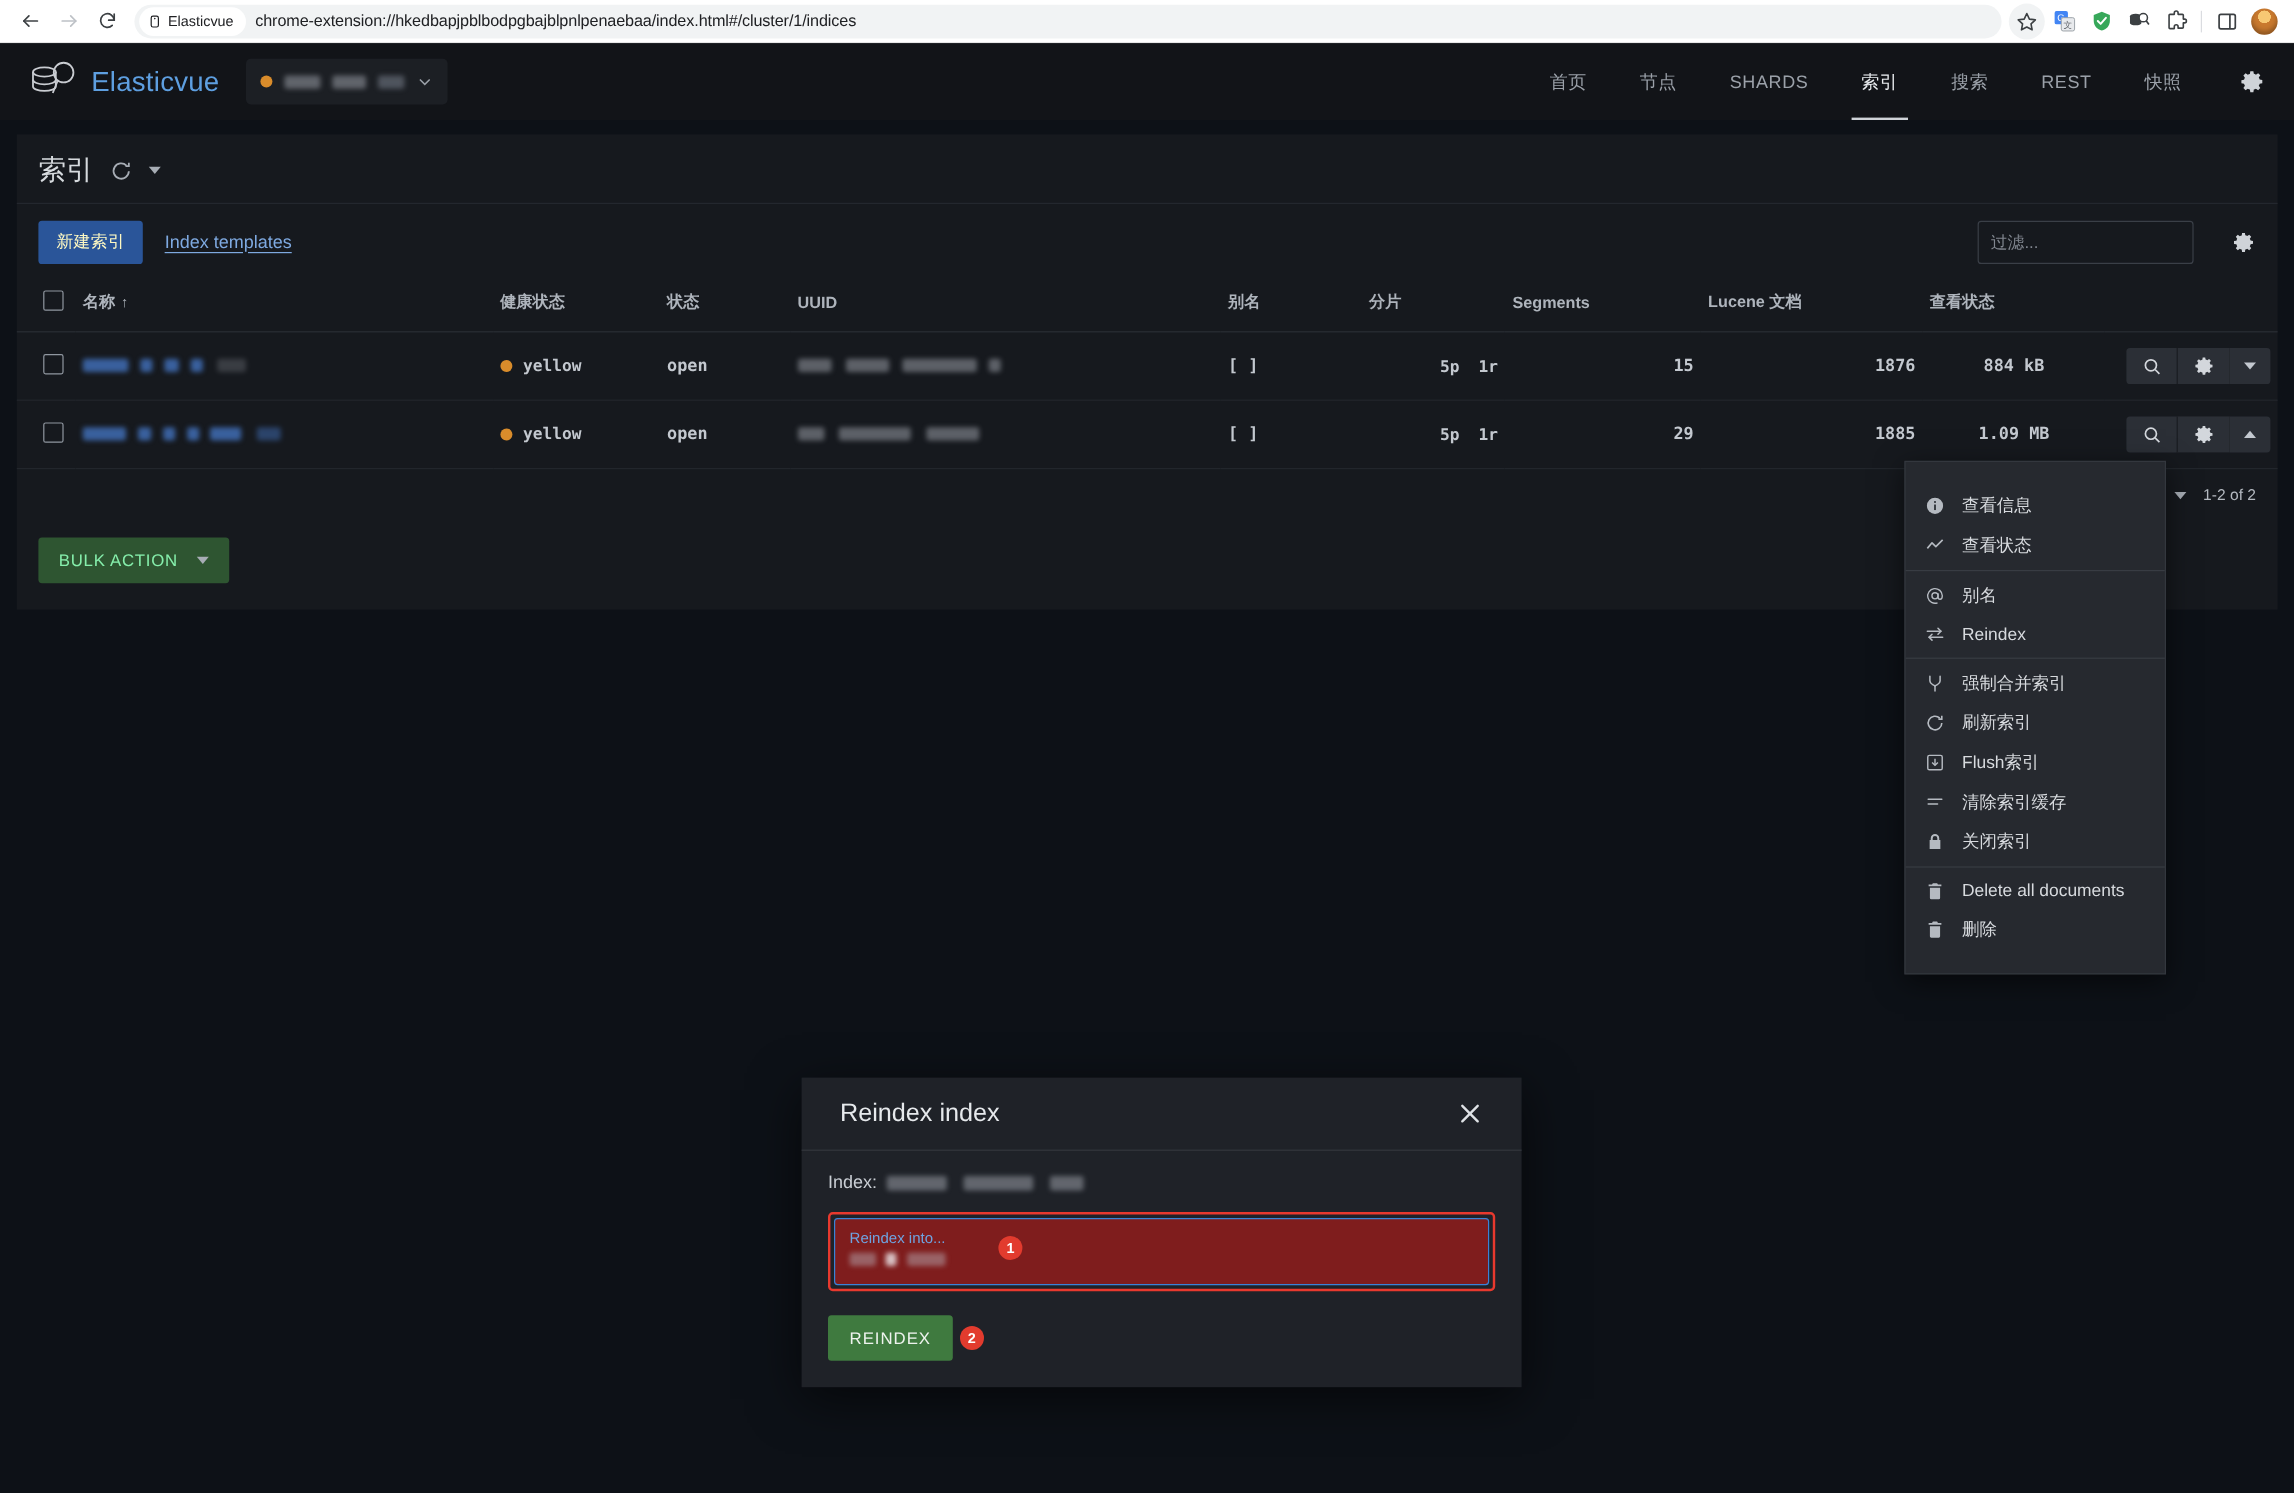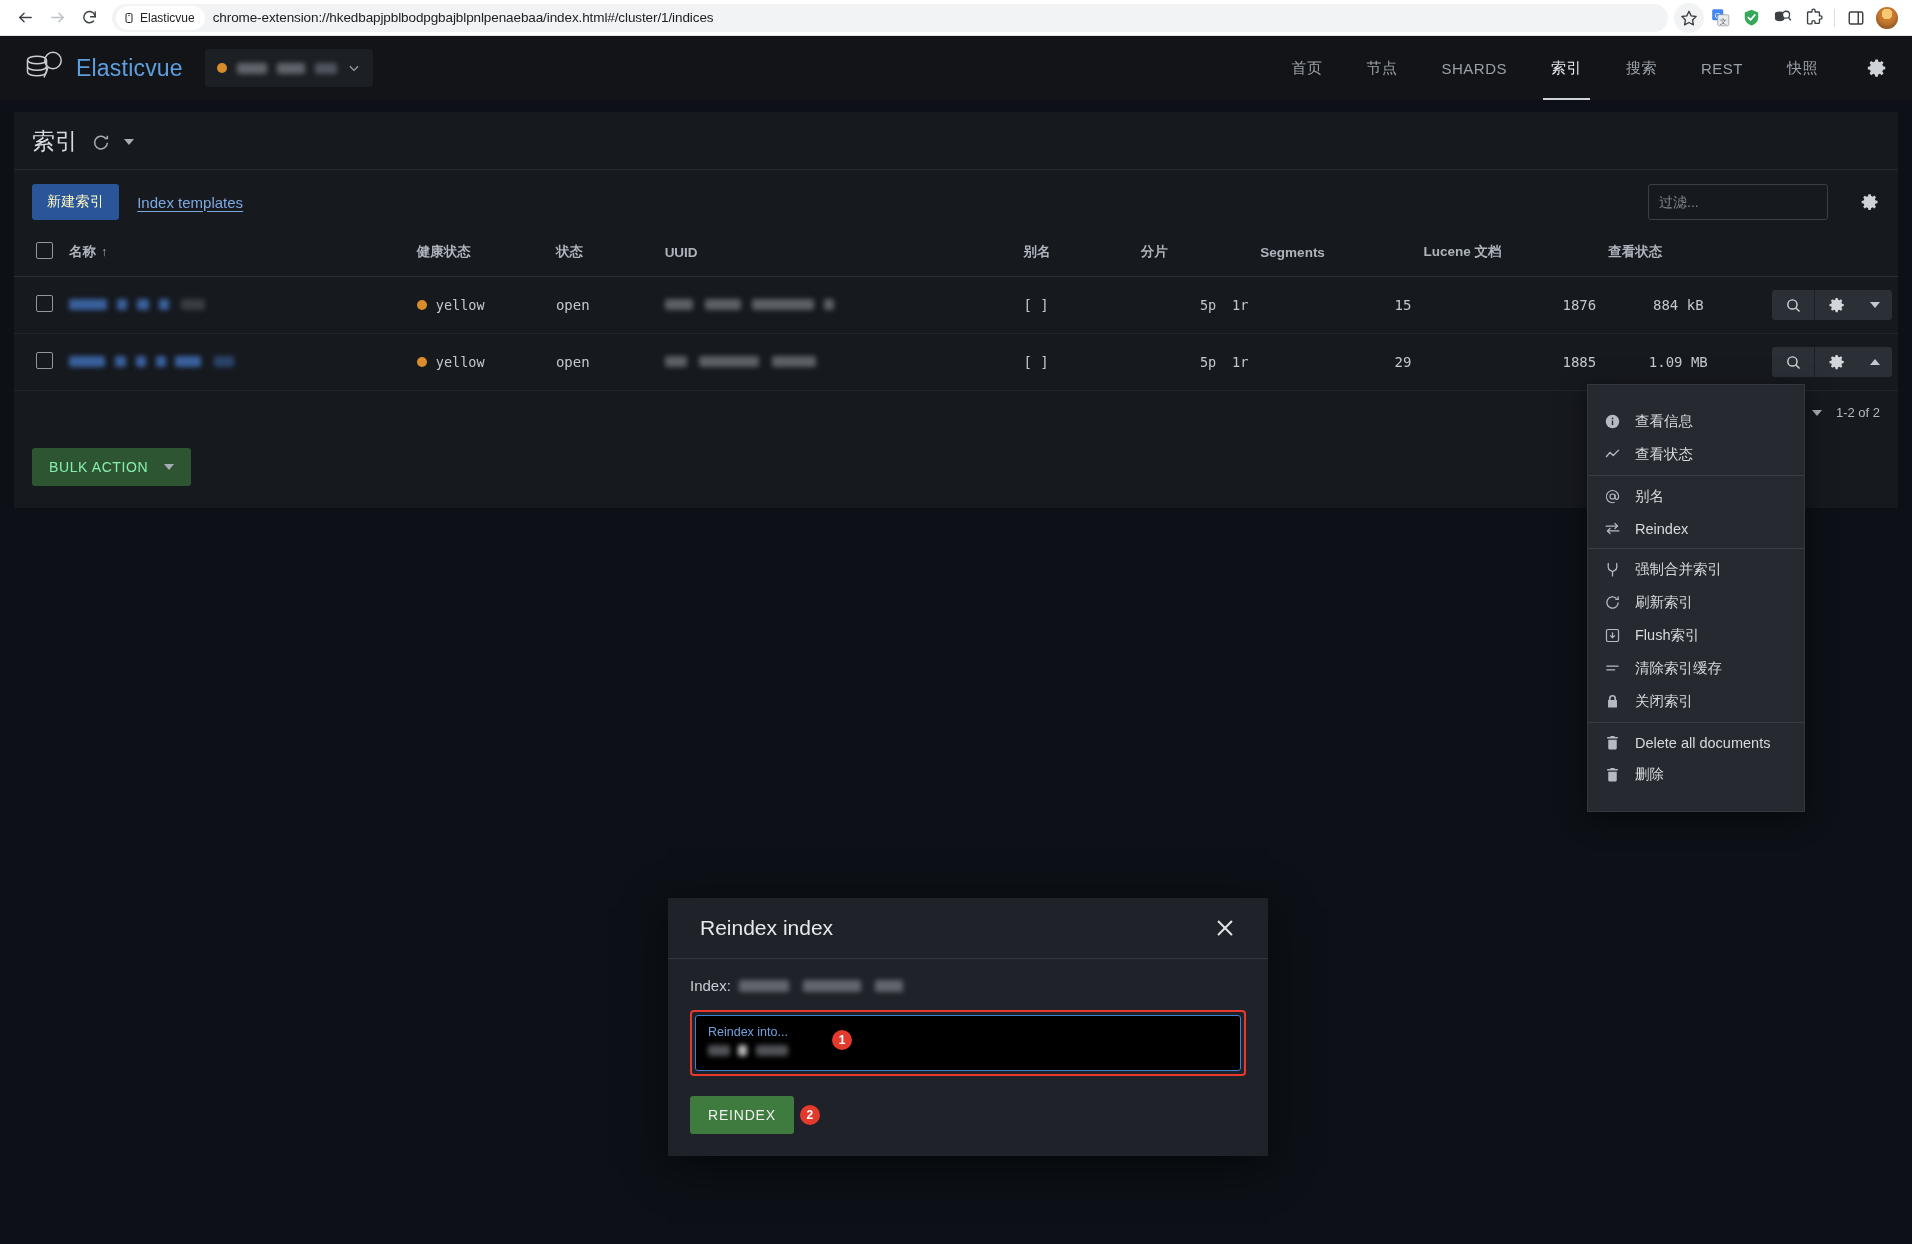--- a/index.html
+++ b/index.html
@@ -147,20 +147,21 @@
   table.idx { width: 100%; border-collapse: collapse; }
   table.idx th {
     font-size: 13.5px; color: #aeb4bc; font-weight: bold;
     text-align: left; padding: 8px 6px 14px 6px;
     border-bottom: 1px solid #2a2e35;
   }
   table.idx td {
     font-size: 14px; color: #c3c8cf;
     padding: 13px 6px; border-bottom: 1px solid #22262c;
     vertical-align: middle;
+    font-weight: bold;
   }
   .c-check { width: 44px; padding-left: 22px !important; }
   .c-name  { width: 320px; }
   .c-health{ width: 128px; }
   .c-state { width: 100px; }
   .c-uuid  { width: 330px; }
   .c-alias { width: 108px; }
   .c-shard { width: 110px; text-align: right; margin-left: 22px; }
   .c-seg   { width: 150px; text-align: right; }
   .c-docs  { width: 170px; text-align: right; }
@@ -233,21 +234,21 @@
   .modal-index-line {
     font-size: 15px; color: #c9ced4;
     display: flex; align-items: center; gap: 8px; margin-bottom: 16px;
   }
   .field-outer {
     border: 2.5px solid #e8392e; border-radius: 4px;
     padding: 3px; margin-bottom: 20px;
   }
   .field-inner {
     border: 1.5px solid #3b82d6; border-radius: 3px;
-    background: #000000; padding: 9px 12px 10px 12px;
+    background: #7f1d1d; padding: 9px 12px 10px 12px;
     position: relative; min-height: 56px;
   }
   .field-label { font-size: 12.5px; color: #6fa3e0; margin-bottom: 3px; }
   .badge {
     position: absolute; border-radius: 50%;
     background: #e23b2e; color: #fff;
     font-size: 12px; font-weight: bold;
     width: 20px; height: 20px;
     display: flex; align-items: center; justify-content: center;
   }

